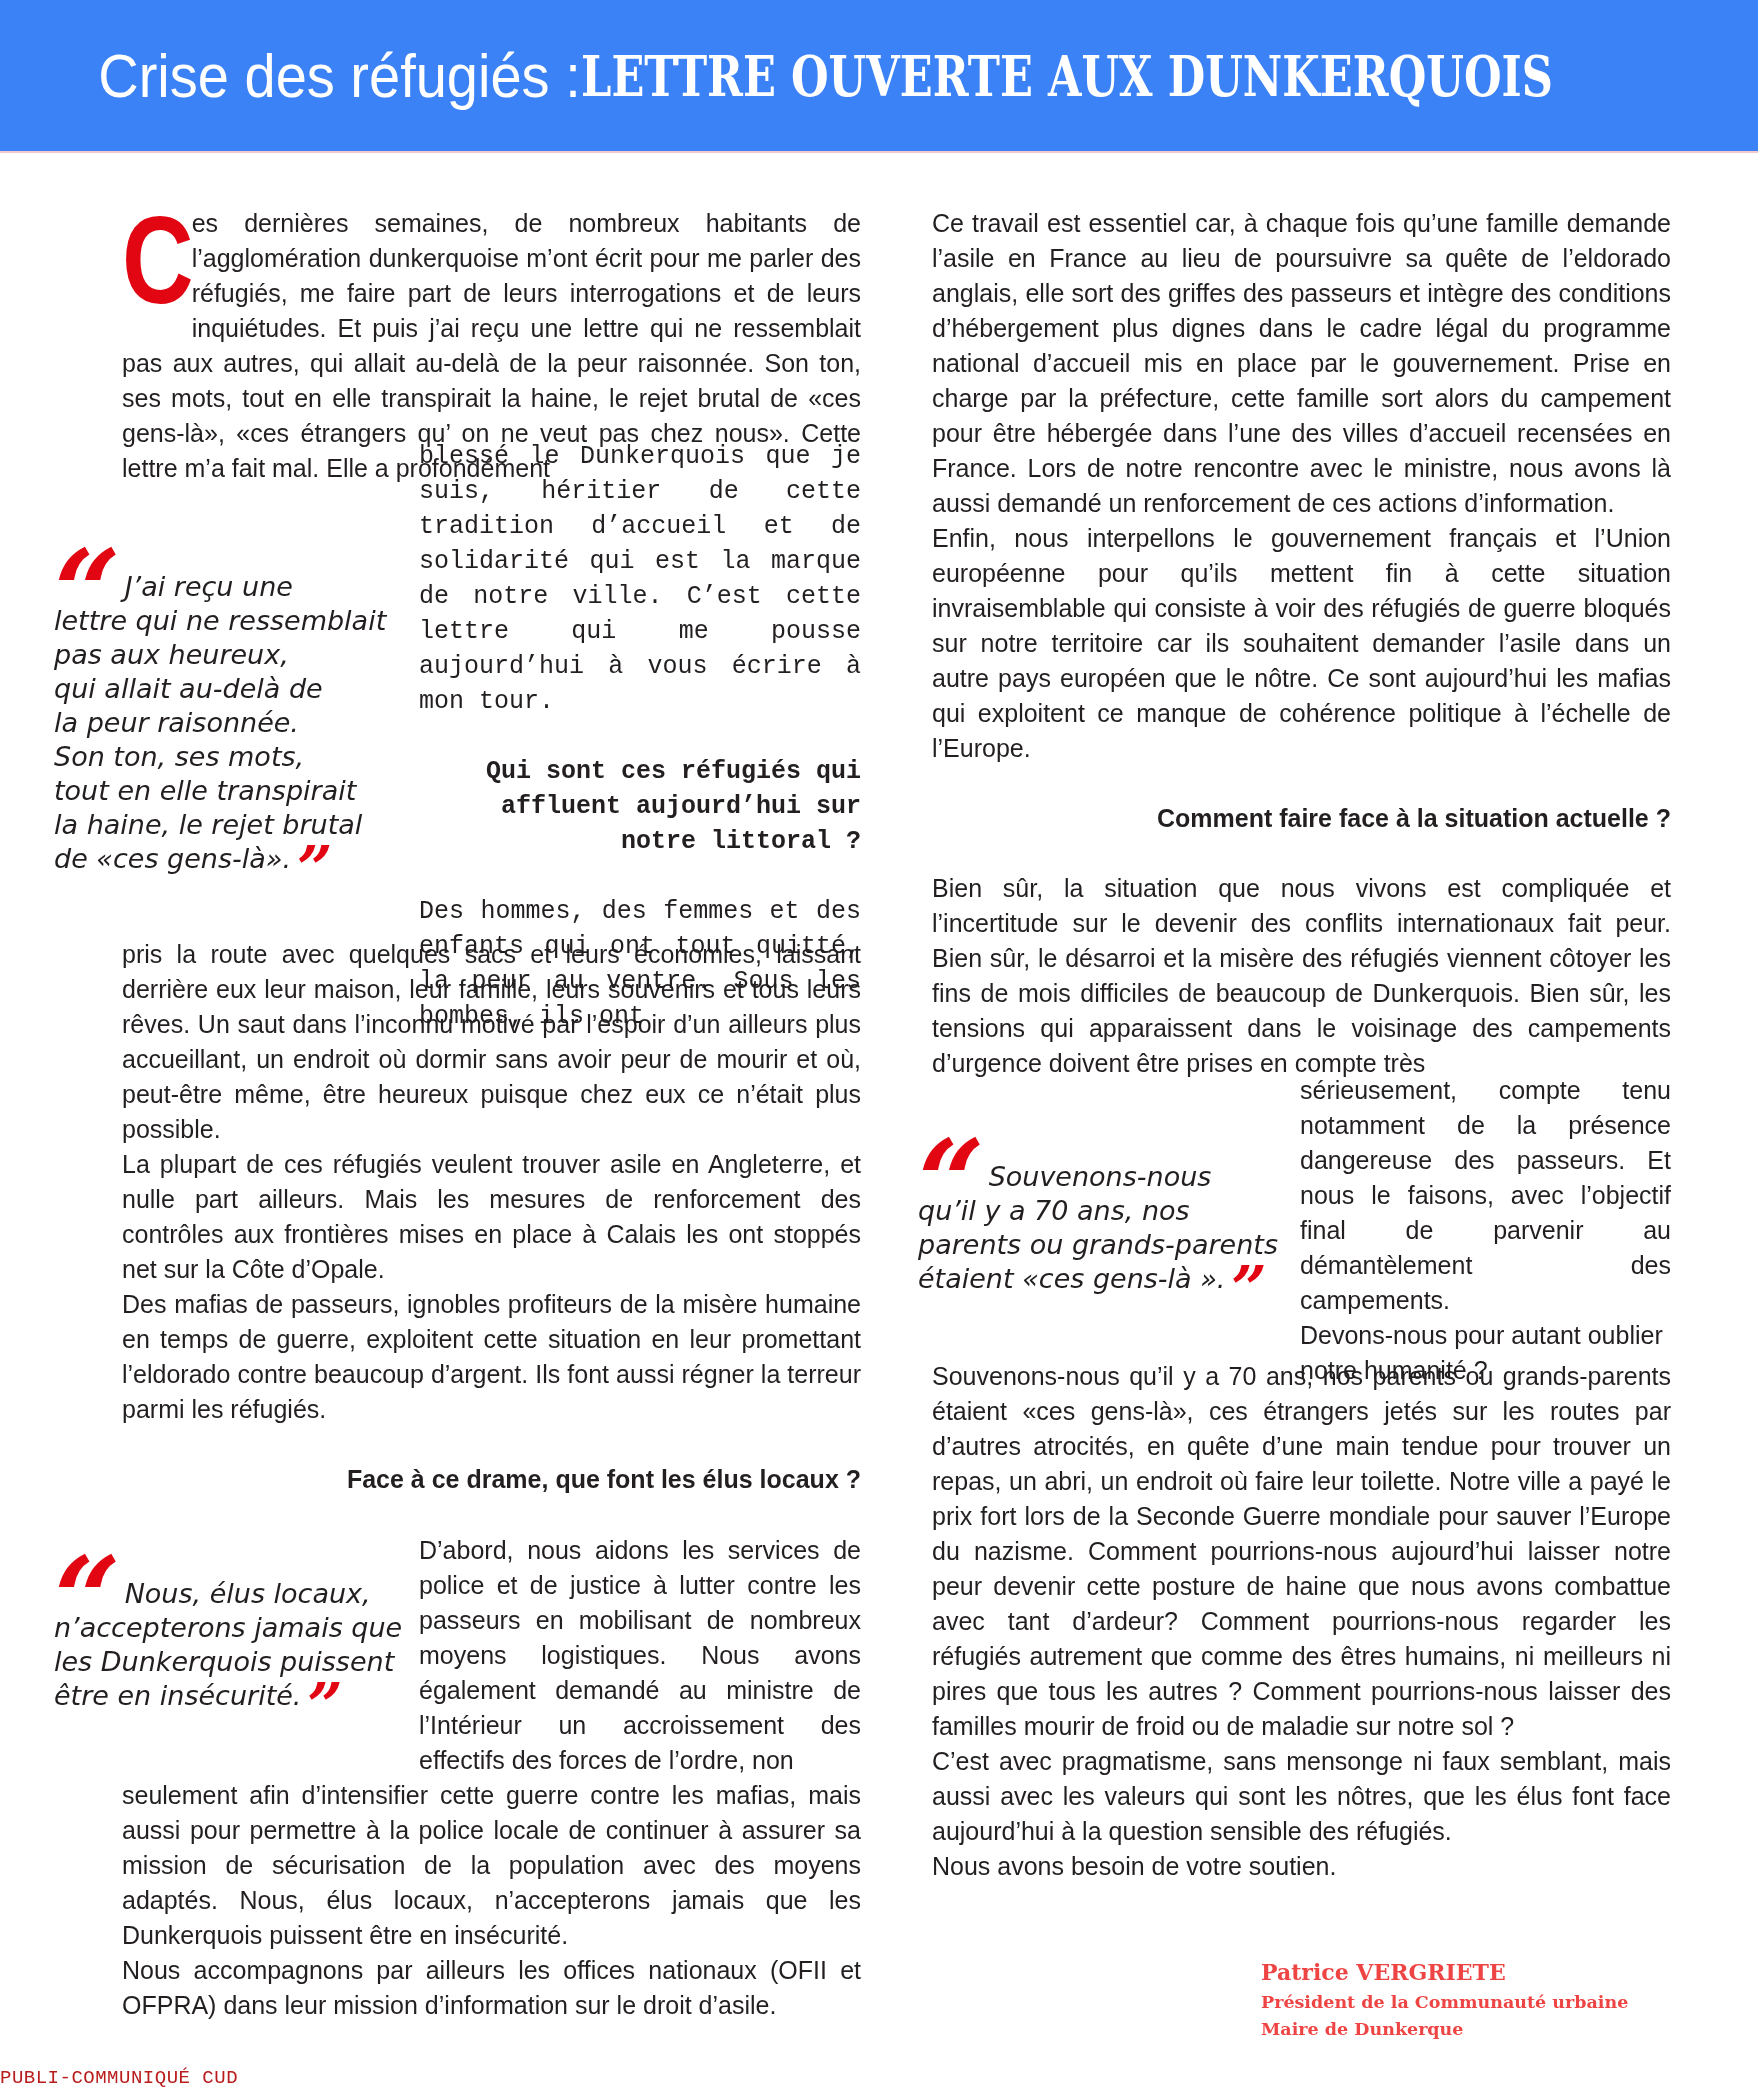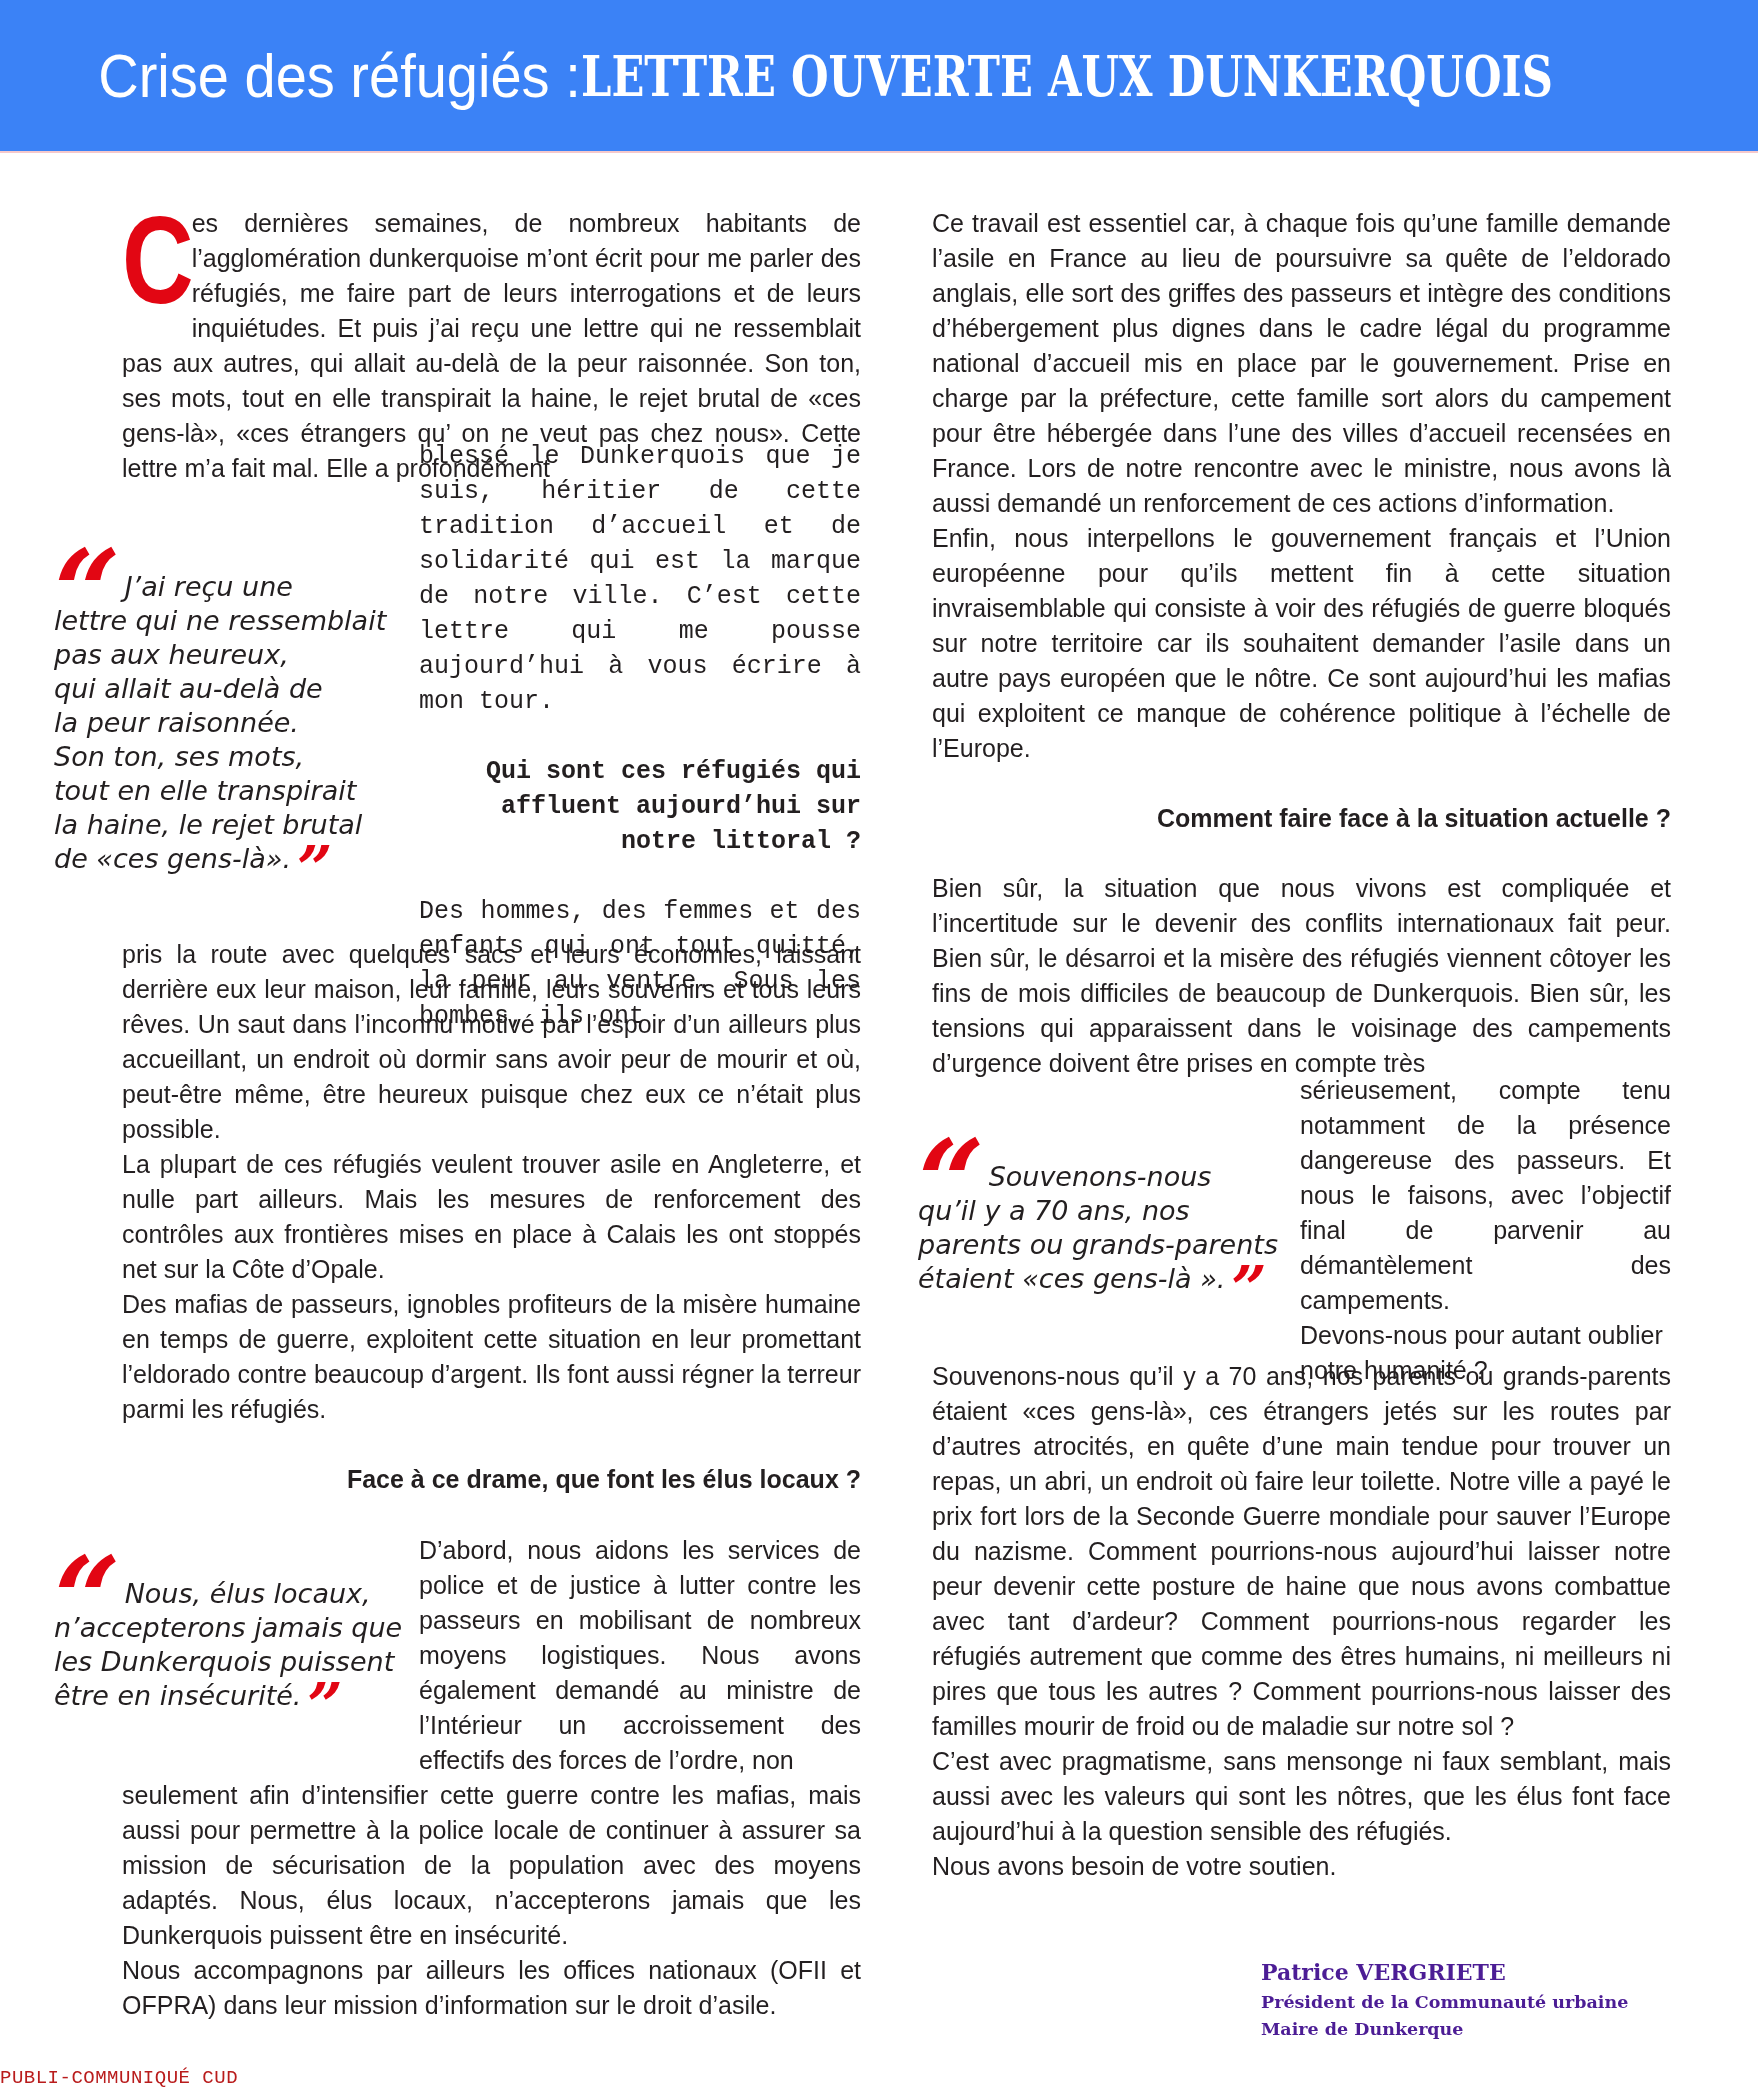--- a/index.html
+++ b/index.html
@@ -27,21 +27,21 @@
   }
   .q-open {
     color:#e20613; font-family:"DejaVu Serif", serif; font-weight:bold; font-size:116px;
     line-height:58px; display:inline-block; height:58px; vertical-align:-5.8px; margin-right:3.9px;
     transform:translateY(31px);
   }
   .q-close {
     color:#e20613; font-family:"DejaVu Serif", serif; font-weight:bold; font-size:62px;
     line-height:19.4px; display:inline-block; vertical-align:-21.3px; margin-left:5.8px;
   }
-  .signature { position:absolute; left:1261px; top:1956px; font-family:"DejaVu Serif", serif; font-weight:bold; color:#4c1d95; }
+  .signature { position:absolute; left:1261px; top:1956px; font-family:"DejaVu Serif", serif; font-weight:bold; color:#ef4444; }
   .sig-name { font-size:22px; line-height:33px; }
   .sig-role { font-size:17.5px; line-height:27px; }
   .footer { position:absolute; left:0; top:2067px; font-family:Liberation Mono, monospace; font-size:19px; color:#b91c1c; letter-spacing:0.5px; }
 </style>
 </head>
 <body>
 
 <div class="header">
   <div class="header-title">
     <span class="header-light">Crise des réfugiés : </span><span class="header-bold">LETTRE OUVERTE AUX DUNKERQUOIS</span>

